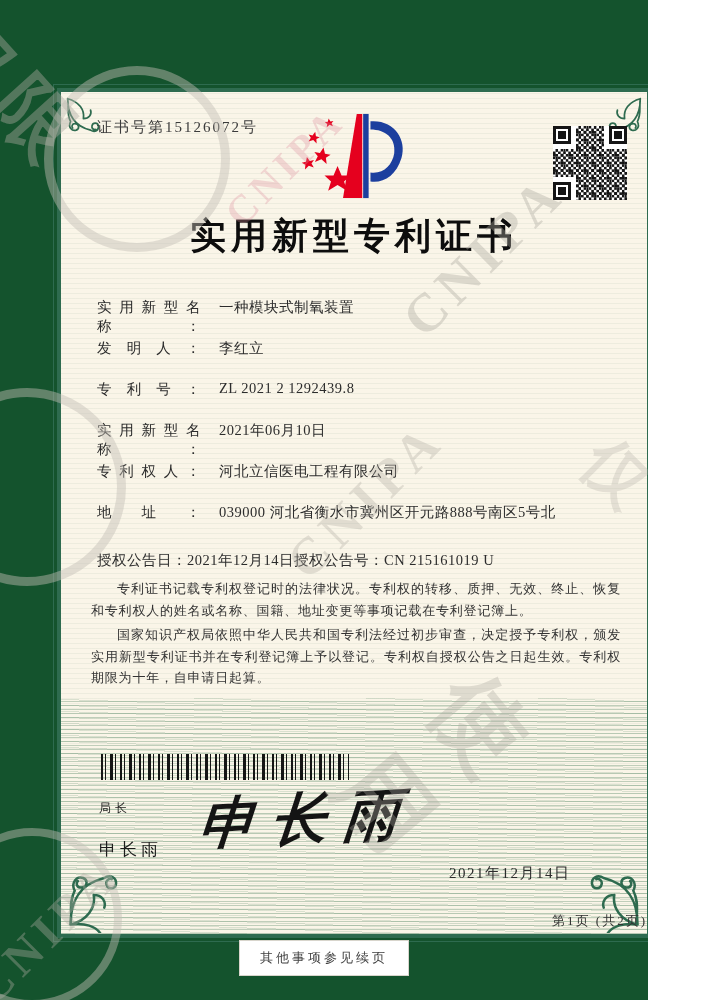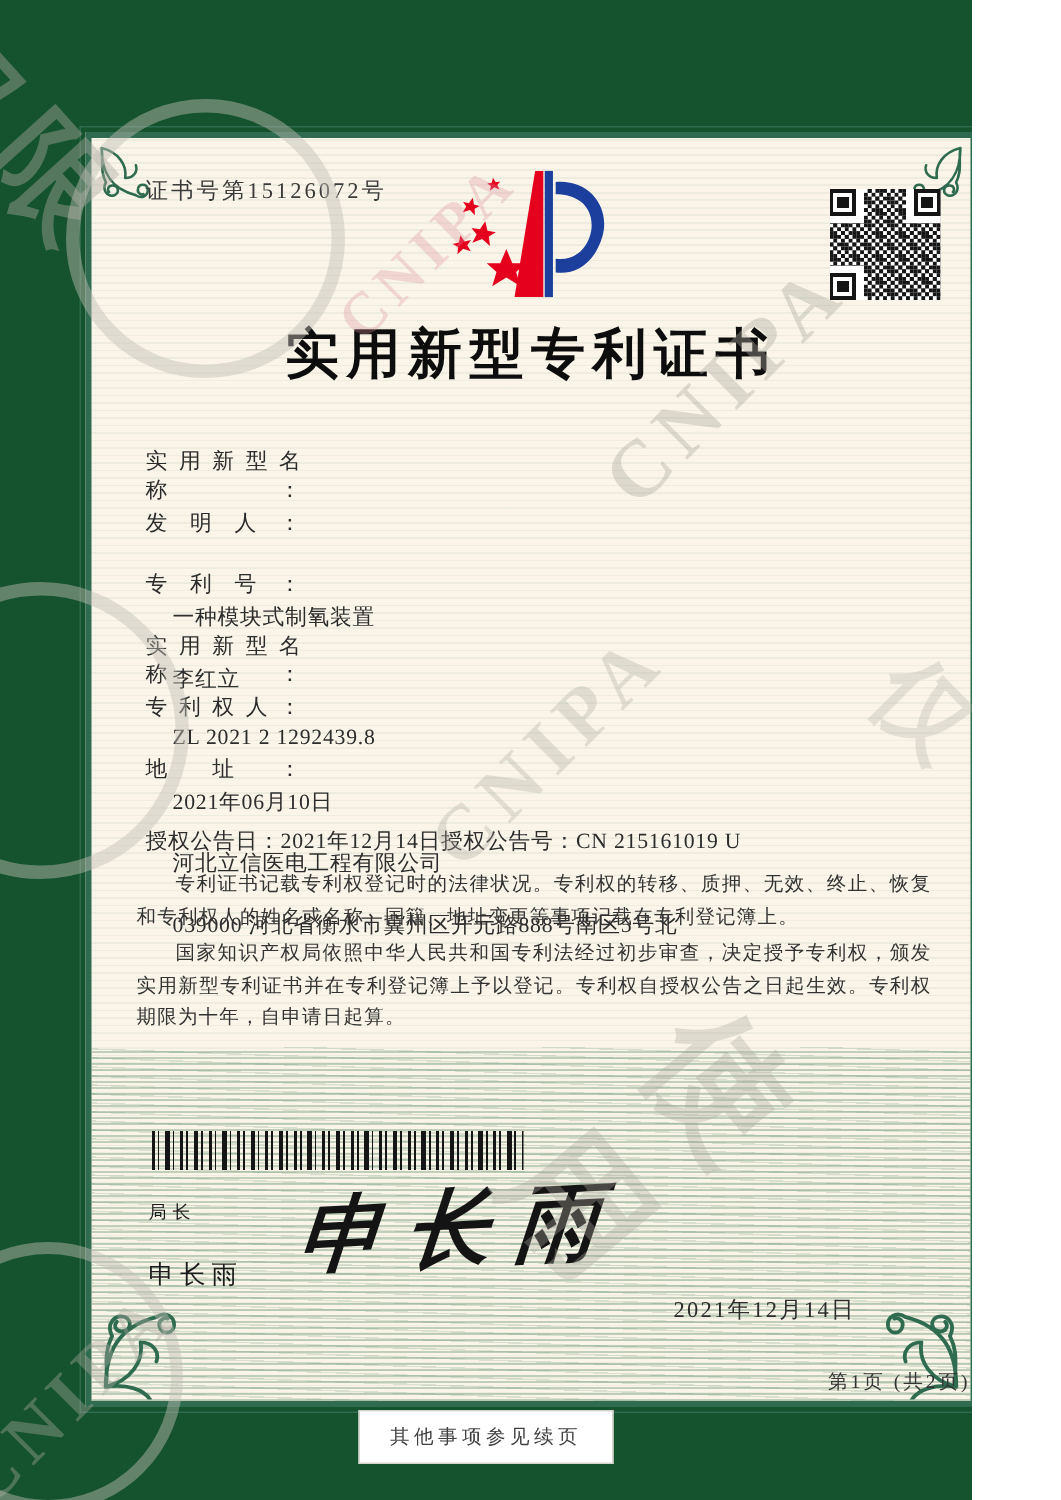--- a/index.html
+++ b/index.html
@@ -41,21 +41,21 @@
     font-size:15px;letter-spacing:2px;color:#3b3b3b;
   }
   .logo{position:absolute;left:50%;top:18px;transform:translateX(-50%);}
   .qr{position:absolute;right:20px;top:34px;width:74px;height:74px;}
   .title{
     position:absolute;left:0;top:120px;width:100%;text-align:center;
     font-size:36px;font-weight:bold;letter-spacing:5px;color:#0d0d0d;
   }
   
   .fields{position:absolute;left:36px;right:26px;top:206px;}
-  .field-row{display:flex;align-items:flex-start;height:41px;font-size:14.5px;letter-spacing:0.5px;color:#2c2c2c;flex-direction:column;}
+  .field-row{display:flex;align-items:flex-start;height:41px;font-size:14.5px;letter-spacing:0.5px;color:#2c2c2c;}
   .flabel{
     display:inline-block;width:104px;flex:0 0 104px;
     text-align:justify;text-align-last:justify;
   }
   .fvalue{padding-left:18px;white-space:nowrap;}
   .grant-row{display:flex;margin-top:7px;font-size:14.5px;letter-spacing:0.5px;color:#2c2c2c;}
   .grant-pair{white-space:nowrap;}
   .grant-pair + .grant-pair{}
   
   .body-text{position:absolute;left:30px;right:26px;top:486px;}

